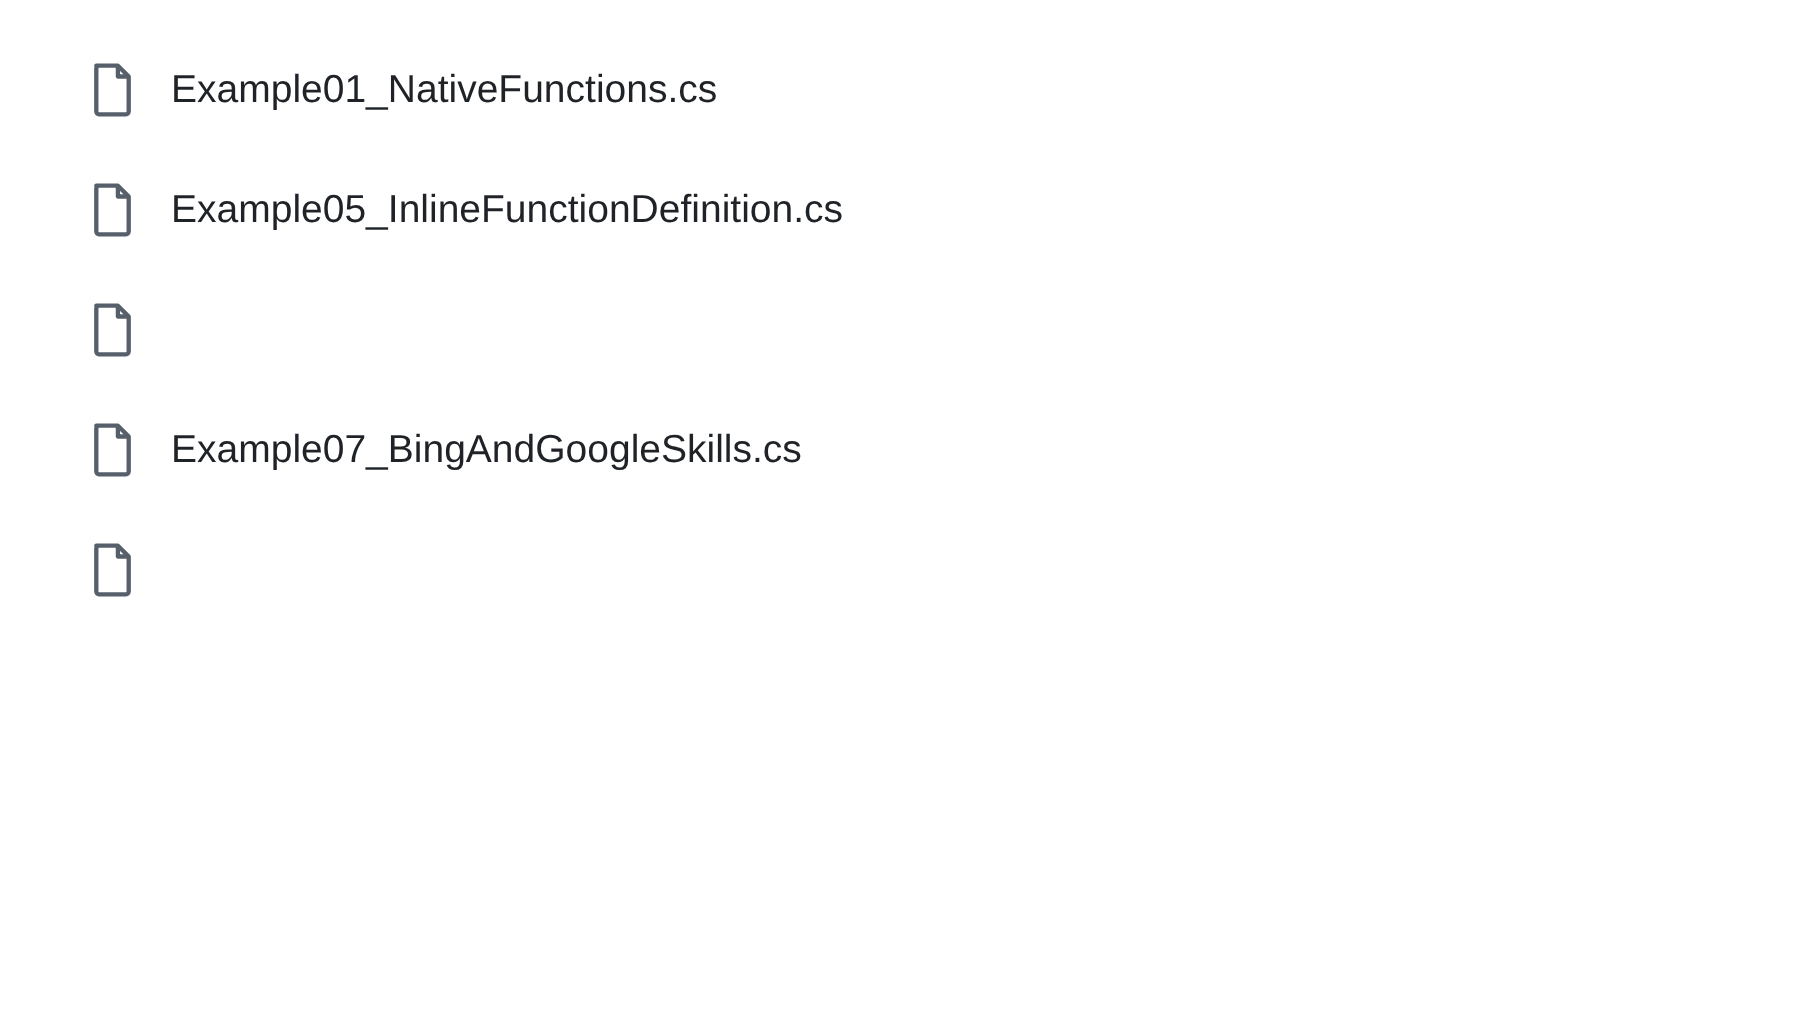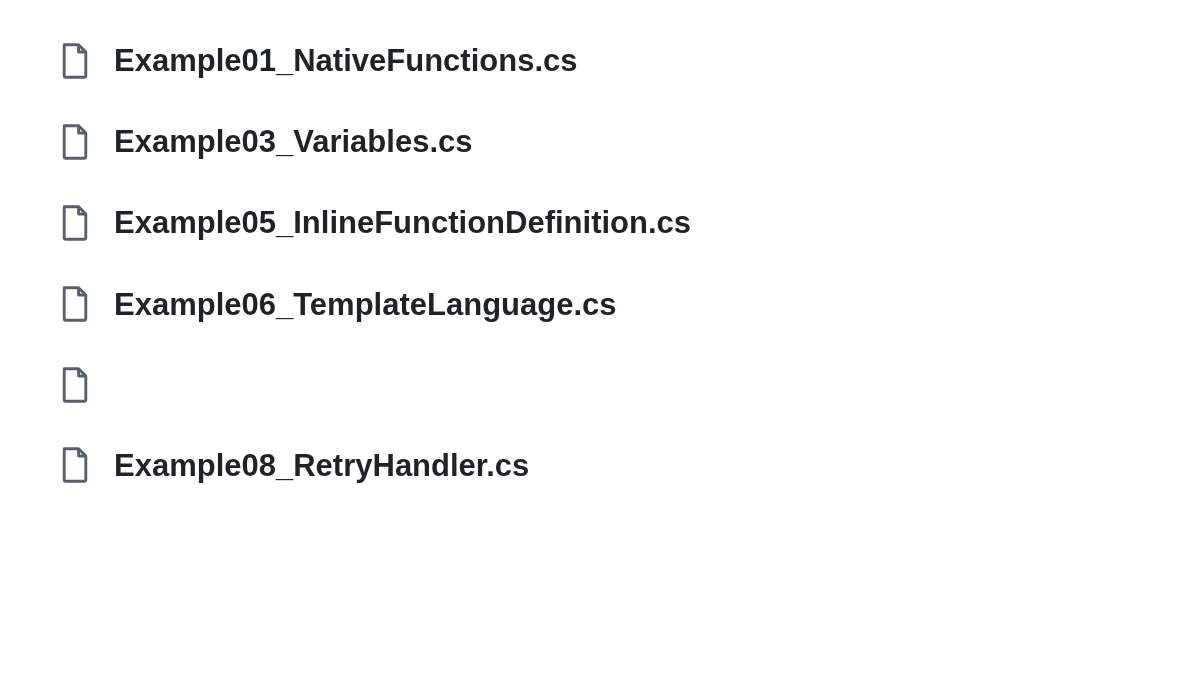--- a/index.html
+++ b/index.html
@@ -31,25 +31,24 @@
       height: 36px;
       flex-shrink: 0;
       color: #57606a;
     }
     .file-icon svg {
       width: 100%;
       height: 100%;
       display: block;
     }
     .file-name {
-      font-size: 31px;
+      font-size: 26px;
       color: #1f2328;
       line-height: 1.2;
       white-space: nowrap;
-      font-weight: bold;
     }
   </style>
 </head>
 <body>
 
 <div class="file-list">
   <div class="file-item">
     <span class="file-icon">
       <svg viewBox="0 0 16 20" fill="none" stroke="currentColor" stroke-width="1.6" stroke-linejoin="round">
         <path d="M2 1 H10 L14 5 V18 A1 1 0 0 1 13 19 H3 A1 1 0 0 1 2 18 V2 A1 1 0 0 1 3 1 Z"></path>
@@ -58,50 +57,40 @@
     </span>
     <span class="file-name">Example01_NativeFunctions.cs</span>
   </div>
   <div class="file-item">
     <span class="file-icon">
       <svg viewBox="0 0 16 20" fill="none" stroke="currentColor" stroke-width="1.6" stroke-linejoin="round">
         <path d="M2 1 H10 L14 5 V18 A1 1 0 0 1 13 19 H3 A1 1 0 0 1 2 18 V2 A1 1 0 0 1 3 1 Z"></path>
         <path d="M10 1 V5 H14"></path>
       </svg>
     </span>
-    <span class="file-name">Example03_Variables.cs</span>
-  </div>
-  <div class="file-item">
-    <span class="file-icon">
-      <svg viewBox="0 0 16 20" fill="none" stroke="currentColor" stroke-width="1.6" stroke-linejoin="round">
-        <path d="M2 1 H10 L14 5 V18 A1 1 0 0 1 13 19 H3 A1 1 0 0 1 2 18 V2 A1 1 0 0 1 3 1 Z"></path>
-        <path d="M10 1 V5 H14"></path>
-      </svg>
-    </span>
     <span class="file-name">Example05_InlineFunctionDefinition.cs</span>
-  </div>
-  <div class="file-item">
-    <span class="file-icon">
-      <svg viewBox="0 0 16 20" fill="none" stroke="currentColor" stroke-width="1.6" stroke-linejoin="round">
-        <path d="M2 1 H10 L14 5 V18 A1 1 0 0 1 13 19 H3 A1 1 0 0 1 2 18 V2 A1 1 0 0 1 3 1 Z"></path>
-        <path d="M10 1 V5 H14"></path>
-      </svg>
-    </span>
-    <span class="file-name">Example06_TemplateLanguage.cs</span>
   </div>
   <div class="file-item">
     <span class="file-icon">
       <svg viewBox="0 0 16 20" fill="none" stroke="currentColor" stroke-width="1.6" stroke-linejoin="round">
         <path d="M2 1 H10 L14 5 V18 A1 1 0 0 1 13 19 H3 A1 1 0 0 1 2 18 V2 A1 1 0 0 1 3 1 Z"></path>
         <path d="M10 1 V5 H14"></path>
       </svg>
     </span>
   </div>
   <div class="file-item">
     <span class="file-icon">
       <svg viewBox="0 0 16 20" fill="none" stroke="currentColor" stroke-width="1.6" stroke-linejoin="round">
         <path d="M2 1 H10 L14 5 V18 A1 1 0 0 1 13 19 H3 A1 1 0 0 1 2 18 V2 A1 1 0 0 1 3 1 Z"></path>
         <path d="M10 1 V5 H14"></path>
       </svg>
     </span>
-    <span class="file-name">Example08_RetryHandler.cs</span>
+    <span class="file-name">Example07_BingAndGoogleSkills.cs</span>
+  </div>
+  <div class="file-item">
+    <span class="file-icon">
+      <svg viewBox="0 0 16 20" fill="none" stroke="currentColor" stroke-width="1.6" stroke-linejoin="round">
+        <path d="M2 1 H10 L14 5 V18 A1 1 0 0 1 13 19 H3 A1 1 0 0 1 2 18 V2 A1 1 0 0 1 3 1 Z"></path>
+        <path d="M10 1 V5 H14"></path>
+      </svg>
+    </span>
   </div>
 </div>
 
 </body></html>

